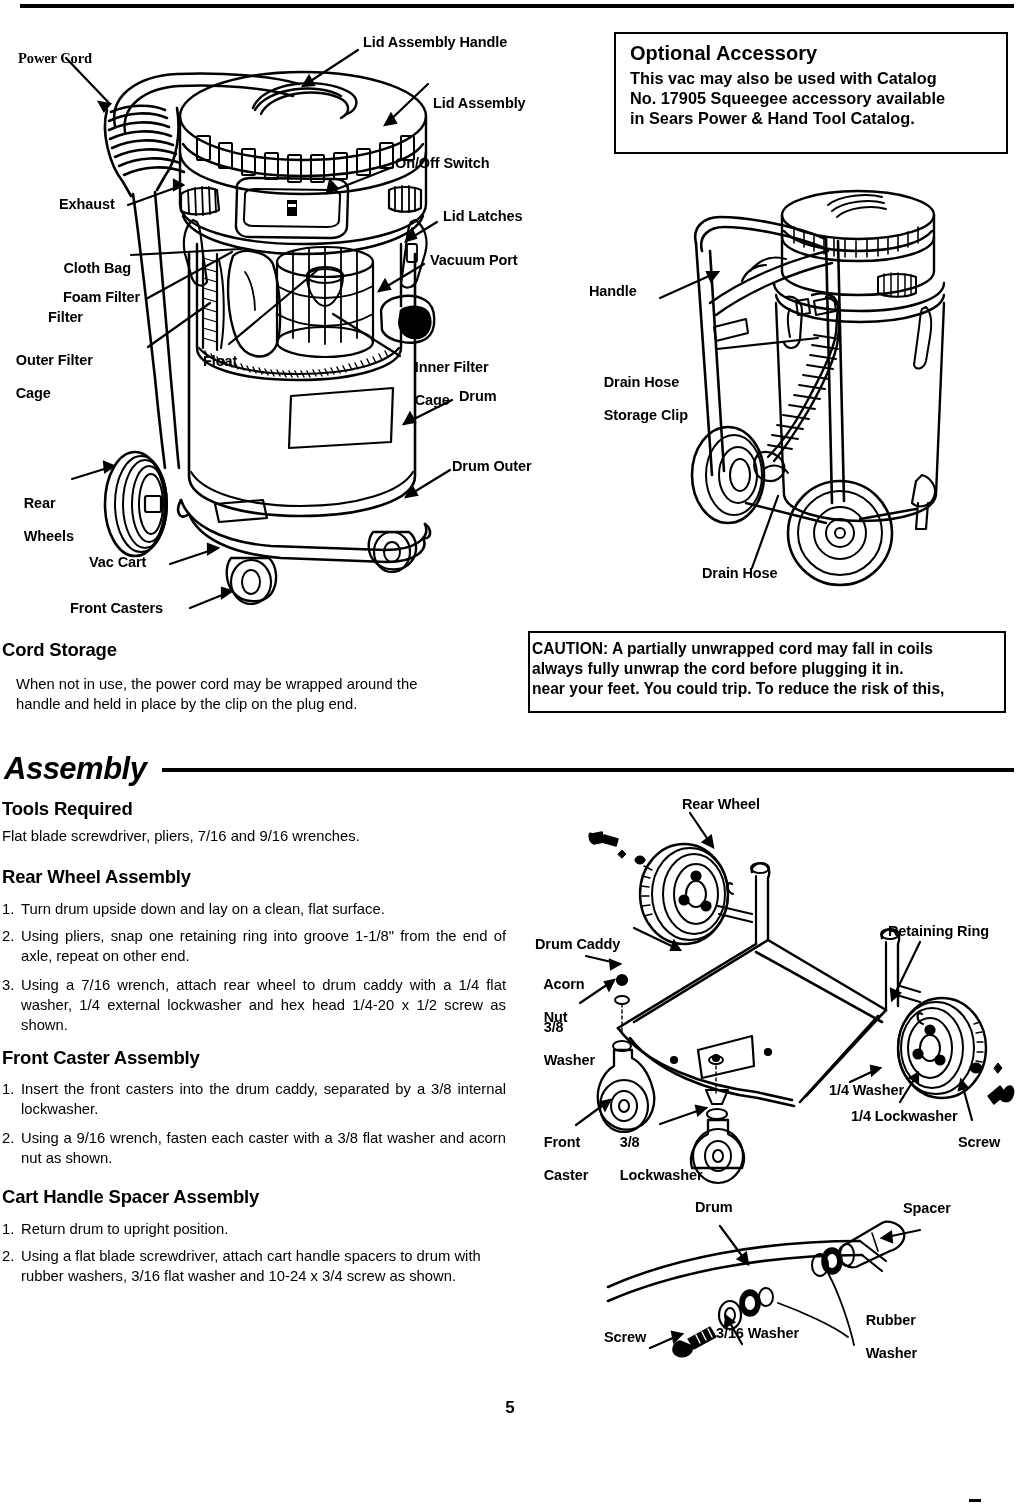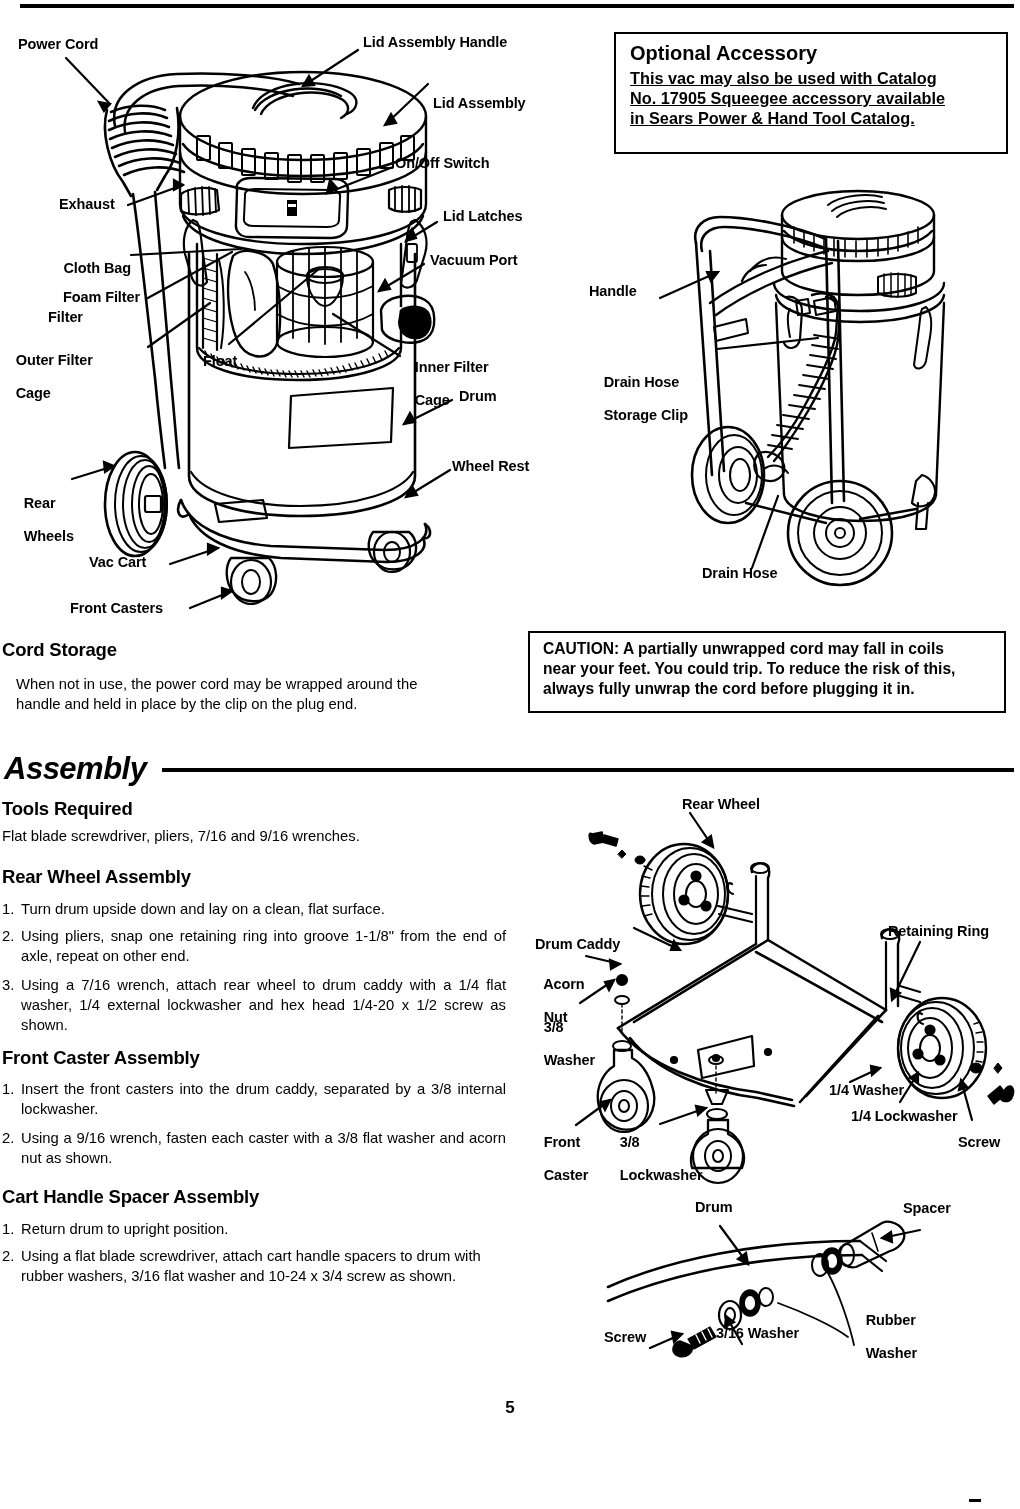--- a/index.html
+++ b/index.html
@@ -82,21 +82,20 @@
   }
   .box .bx-title {
     font-weight: bold;
     font-size: 20px;
     margin: 0 0 4px 0;
   }
   .box .bx-body {
     font-weight: bold;
     font-size: 16.3px;
     line-height: 1.22;
-    text-decoration: underline;
   }
   .box .cau {
     font-weight: bold;
     font-size: 15.6px;
     line-height: 1.28;
   }
 
   
   .art { position: absolute; }
   .art svg { display: block; overflow: visible; }
@@ -315,21 +314,21 @@
       <path d="M114 466 l-10 -4 l1 10 Z" fill="#000"></path>
 
       <path d="M170 564 L218 548"></path>
       <path d="M218 548 l-10 -4 l0 10 Z" fill="#000"></path>
 
       <path d="M190 608 L232 591"></path>
       <path d="M232 591 l-10 -3 l0 10 Z" fill="#000"></path>
     </svg>
   </div>
 
-  <div class="lbl" style="left:18px; top:36px;">Power Cord</div>
+  <div class="lbl" style="left:18px; top:50px;font-family:Liberation Serif, serif;">Power Cord</div>
   <div class="lbl" style="left:363px; top:34px;">Lid Assembly Handle</div>
   <div class="lbl" style="left:433px; top:95px;">Lid Assembly</div>
   <div class="lbl" style="left:395px; top:155px;">On/Off Switch</div>
   <div class="lbl" style="left:59px; top:196px;">Exhaust</div>
   <div class="lbl" style="left:443px; top:208px;">Lid Latches</div>
   <div class="lbl r" style="left:0px; top:244px; width:131px;">
     <span>Cloth Bag</span><br>
     <span style="display:block; text-align:center;">Filter</span>
   </div>
   <div class="lbl" style="left:430px; top:252px;">Vacuum Port</div>
@@ -337,21 +336,21 @@
   <div class="lbl c" style="left:0px; top:336px; width:148px;">
     <span>Outer Filter</span><br>
     <span>Cage</span>
   </div>
   <div class="lbl" style="left:203px; top:353px;">Float</div>
   <div class="lbl c" style="left:399px; top:343px; width:108px;">
     <span>Inner Filter</span><br>
     <span>Cage</span>
   </div>
   <div class="lbl" style="left:459px; top:388px;">Drum</div>
-  <div class="lbl" style="left:452px; top:458px;">Wheel Rest</div>
+  <div class="lbl" style="left:452px; top:458px;">Drum Outer</div>
   <div class="lbl c" style="left:8px; top:479px; width:68px;">
     <span>Rear</span><br>
     <span>Wheels</span>
   </div>
   <div class="lbl" style="left:89px; top:554px;">Vac Cart</div>
   <div class="lbl" style="left:70px; top:600px;">Front Casters</div>
 
   <div class="art" style="left:690px; top:185px;">
     <svg width="320" height="410" viewBox="0 0 320 410" fill="none" stroke="#000" stroke-width="2.4" stroke-linejoin="round" stroke-linecap="round">
 
@@ -472,24 +471,24 @@
     <span>Storage Clip</span>
   </div>
   <div class="lbl" style="left:702px; top:565px;">Drain Hose</div>
 
   <div class="h2" style="left:2px; top:639px;">Cord Storage</div>
   <div class="body-txt" style="left:16px; top:674px; width:490px;">
     <span>When not in use, the power cord may be wrapped around the</span><br>
     <span>handle and held in place by the clip on the plug end.</span>
   </div>
 
-  <div class="box" style="left:528px; top:631px; width:478px; height:82px; padding:6px 8px 6px 13px;">
+  <div class="box" style="left:528px; top:631px; width:478px; height:82px; padding:6px 8px 6px 2px;">
     <div class="cau">CAUTION: A partially unwrapped cord may fall in coils</div>
+    <div class="cau">always fully unwrap the cord before plugging it in.</div>
     <div class="cau">near your feet. You could trip. To reduce the risk of this,</div>
-    <div class="cau">always fully unwrap the cord before plugging it in.</div>
   </div>
 
   <div class="sec-head" style="top:753px;">
     <div class="title">Assembly</div>
     <div class="rule"></div>
   </div>
 
   <div class="h2" style="left:2px; top:798px;">Tools Required</div>
   <div class="body-txt" style="left:2px; top:826px; width:500px;">Flat blade screwdriver, pliers, 7/16 and 9/16 wrenches.</div>
 

